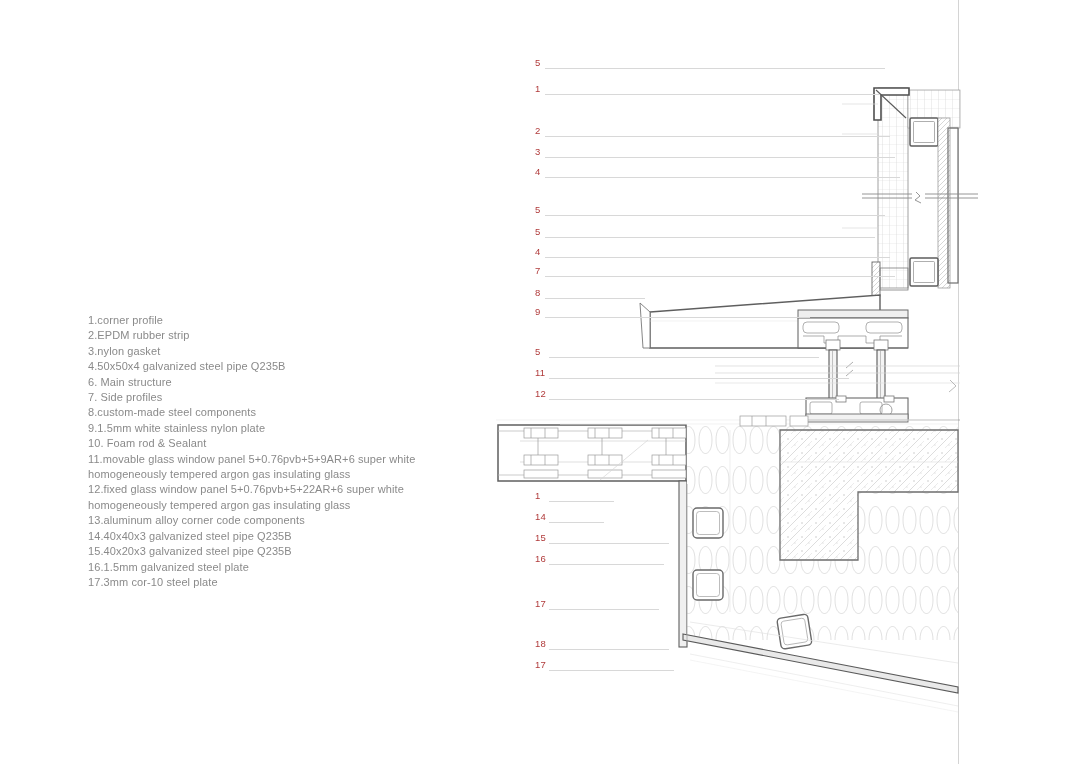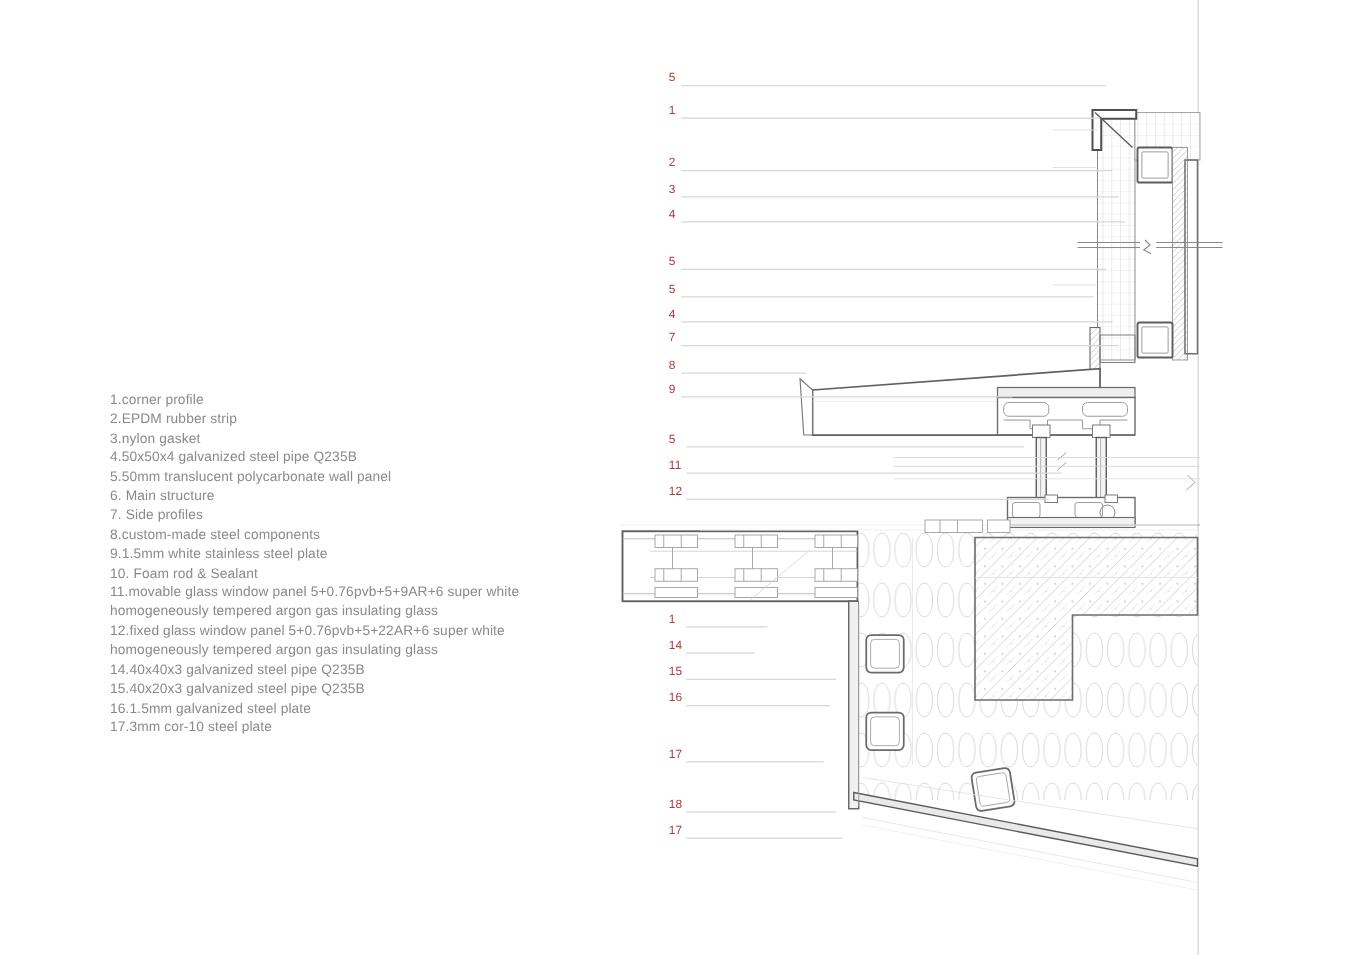--- a/index.html
+++ b/index.html
@@ -72,30 +72,30 @@
 </head>
 <body>
 
 <div id="sheet">
 
   <div id="legend">
     <div class="legend-line">1.corner profile</div>
     <div class="legend-line">2.EPDM rubber strip</div>
     <div class="legend-line">3.nylon gasket</div>
     <div class="legend-line">4.50x50x4 galvanized steel pipe Q235B</div>
-    <div class="legend-line">5.50mm translucent polycarbonate wall panel</div>
     <div class="legend-line">6. Main structure</div>
     <div class="legend-line">7. Side profiles</div>
     <div class="legend-line">8.custom-made steel components</div>
-    <div class="legend-line">9.1.5mm white stainless steel plate</div>
+    <div class="legend-line">9.1.5mm white stainless nylon plate</div>
     <div class="legend-line">10. Foam rod &amp; Sealant</div>
     <div class="legend-line">11.movable glass window panel 5+0.76pvb+5+9AR+6 super white</div>
     <div class="legend-line">homogeneously tempered argon gas insulating glass</div>
     <div class="legend-line">12.fixed glass window panel 5+0.76pvb+5+22AR+6 super white</div>
     <div class="legend-line">homogeneously tempered argon gas insulating glass</div>
+    <div class="legend-line">13.aluminum alloy corner code components</div>
     <div class="legend-line">14.40x40x3 galvanized steel pipe Q235B</div>
     <div class="legend-line">15.40x20x3 galvanized steel pipe Q235B</div>
     <div class="legend-line">16.1.5mm galvanized steel plate</div>
     <div class="legend-line">17.3mm cor-10 steel plate</div>
   </div>
 
   <svg id="drawing" viewBox="0 0 1080 764" width="1080" height="764" xmlns="http://www.w3.org/2000/svg">
     <defs>
 
       <pattern id="pcFine" width="6" height="6" patternUnits="userSpaceOnUse">

